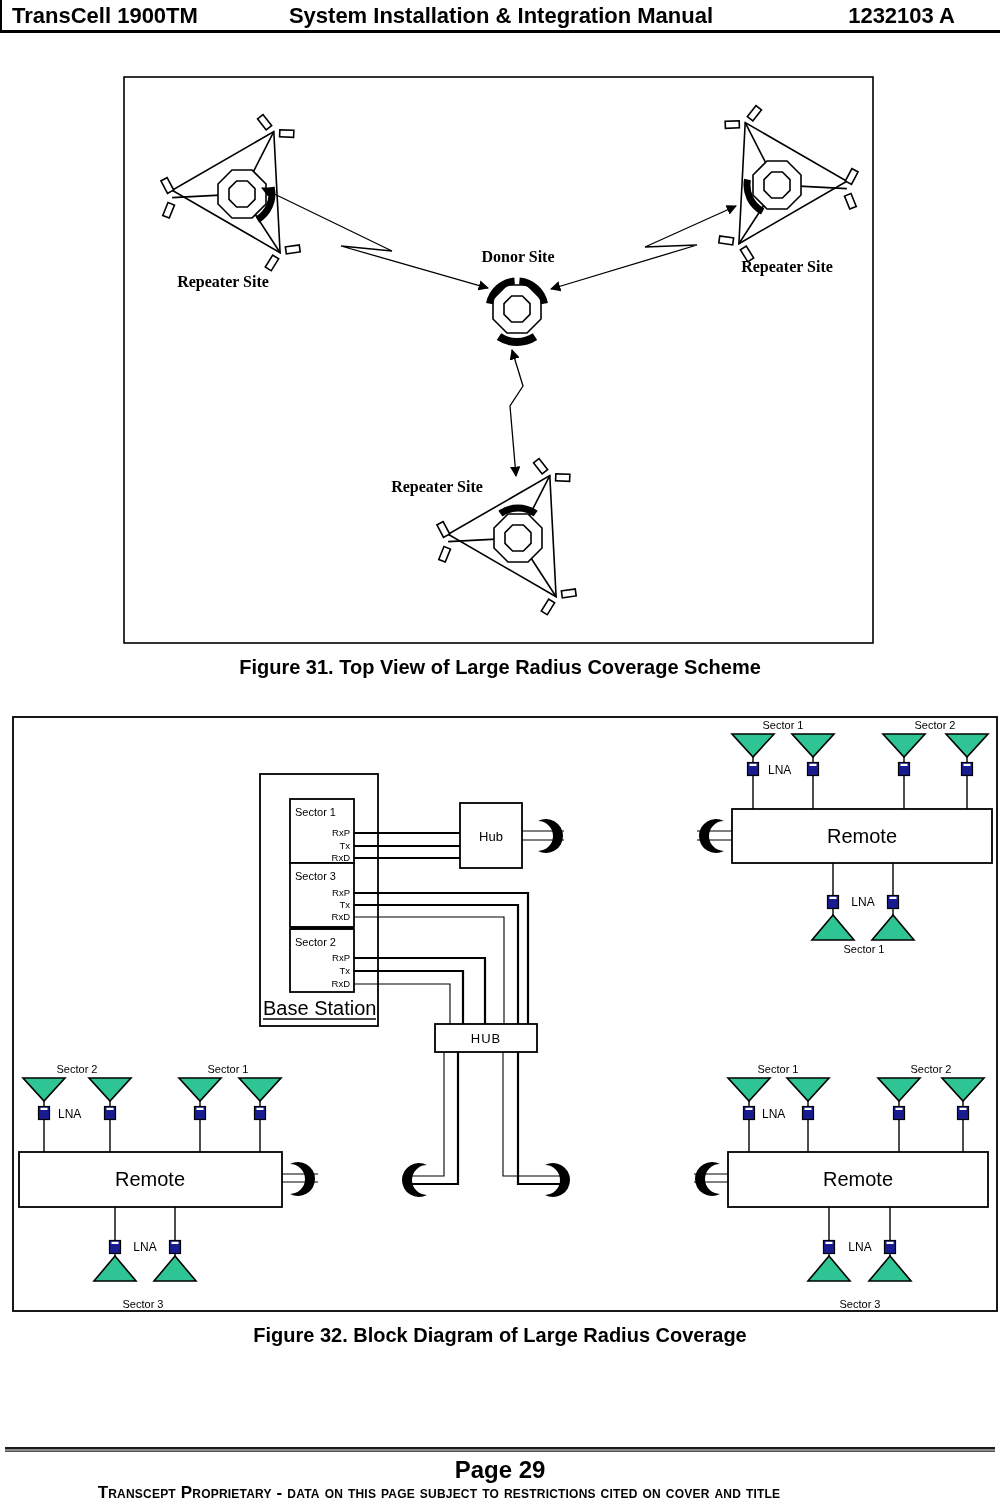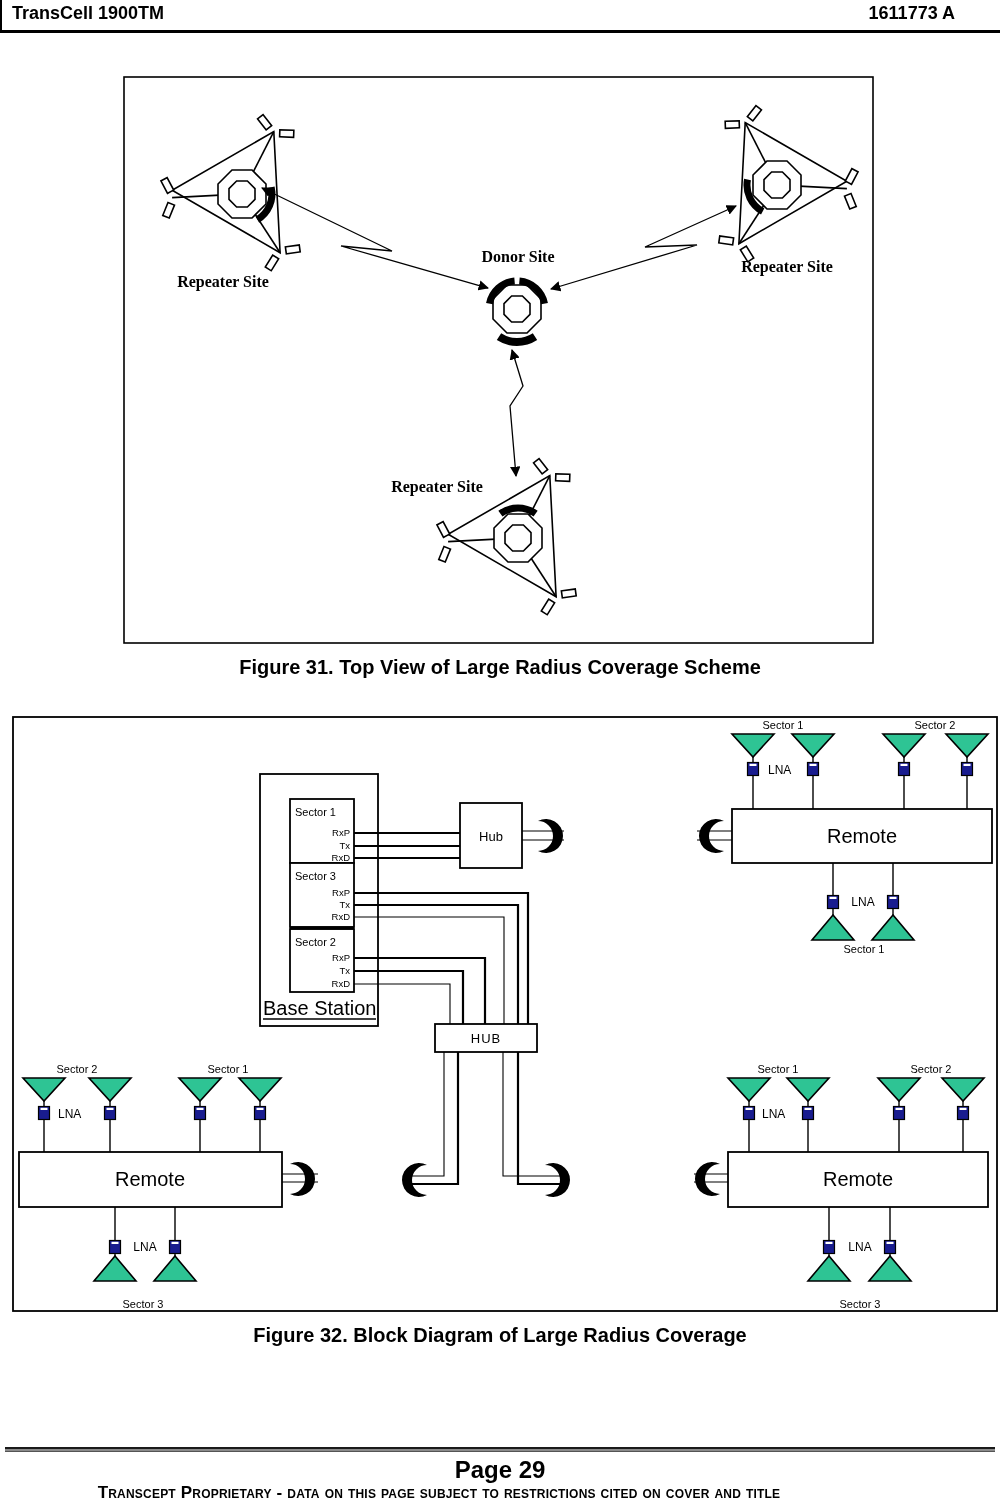--- a/index.html
+++ b/index.html
@@ -4,21 +4,21 @@
 <style>
   html,body { margin:0; padding:0; background:#fff; }
   .page {
     position:relative; width:1000px; height:1508px; background:#fff;
     font-family:"Liberation Sans", sans-serif; color:#000; overflow:hidden;
   }
   
   .header {
     position:absolute; left:0; top:0; width:998px; height:30px;
     border-left:2px solid #000; border-bottom:3px solid #000;
-    font-weight:bold; font-size:18px;
+    font-weight:bold; font-size:22px;
   }
   .header .product { position:absolute; left:10px; top:3px; }
   .header .doctitle { position:absolute; left:0; right:0; top:3px; text-align:center; }
   .header .docnum { position:absolute; right:45px; top:3px; }
   
   .caption { position:absolute; left:0; width:1000px; text-align:center; font-weight:bold; font-size:20px; }
   #cap31 { top:656px; }
   #cap32 { top:1324px; }
   
   #fig31 { position:absolute; left:123px; top:76px; }
@@ -53,21 +53,22 @@
   .proprietary { position:absolute; left:0; width:878px; top:1483px; text-align:center;
             font-weight:bold; font-size:17px; font-variant:small-caps; letter-spacing:.2px; }
 </style>
 </head>
 <body>
 
 <div class="page">
 
   <div class="header">
     <span class="product">TransCell 1900TM</span>
-    <span class="docnum">1611773 A</span>
+    <span class="doctitle">System Installation &amp; Integration Manual</span>
+    <span class="docnum">1232103 A</span>
   </div>
 
   <svg id="fig31" width="752" height="569" viewBox="123 76 752 569">
     <defs>
       <marker id="ah" viewBox="0 0 10 10" refX="9" refY="5" markerWidth="8" markerHeight="8" orient="auto-start-reverse">
         <path d="M0,0 L10,5 L0,10 z" fill="#000"></path>
       </marker>
       <g id="ring">
         <polygon class="wb" points="24,-10 24,10 10,24 -10,24 -24,10 -24,-10 -10,-24 10,-24"></polygon>
         <polygon class="wb" points="13,-5.4 13,5.4 5.4,13 -5.4,13 -13,5.4 -13,-5.4 -5.4,-13 5.4,-13"></polygon>

